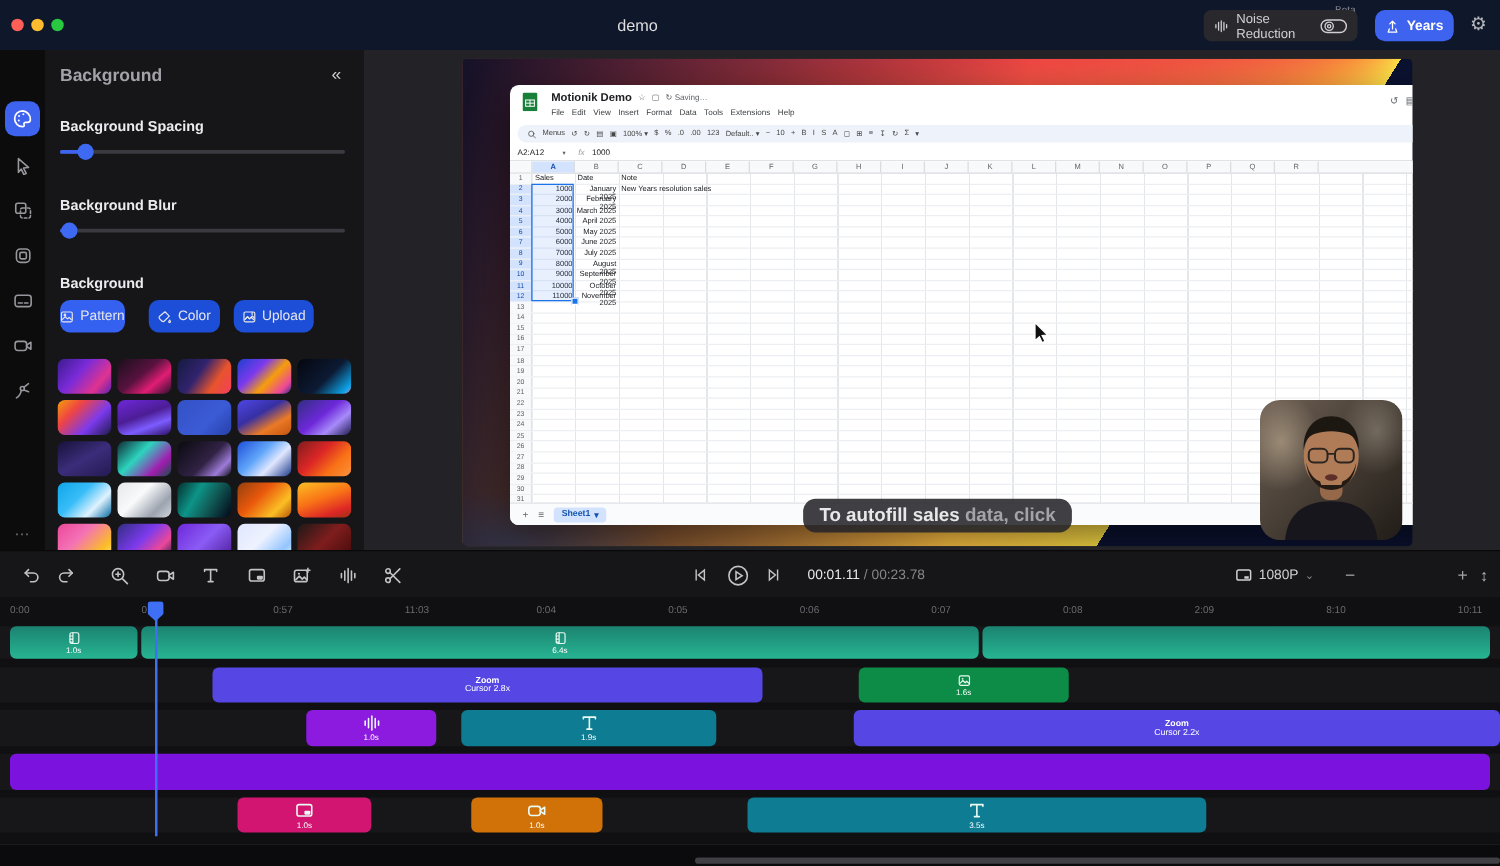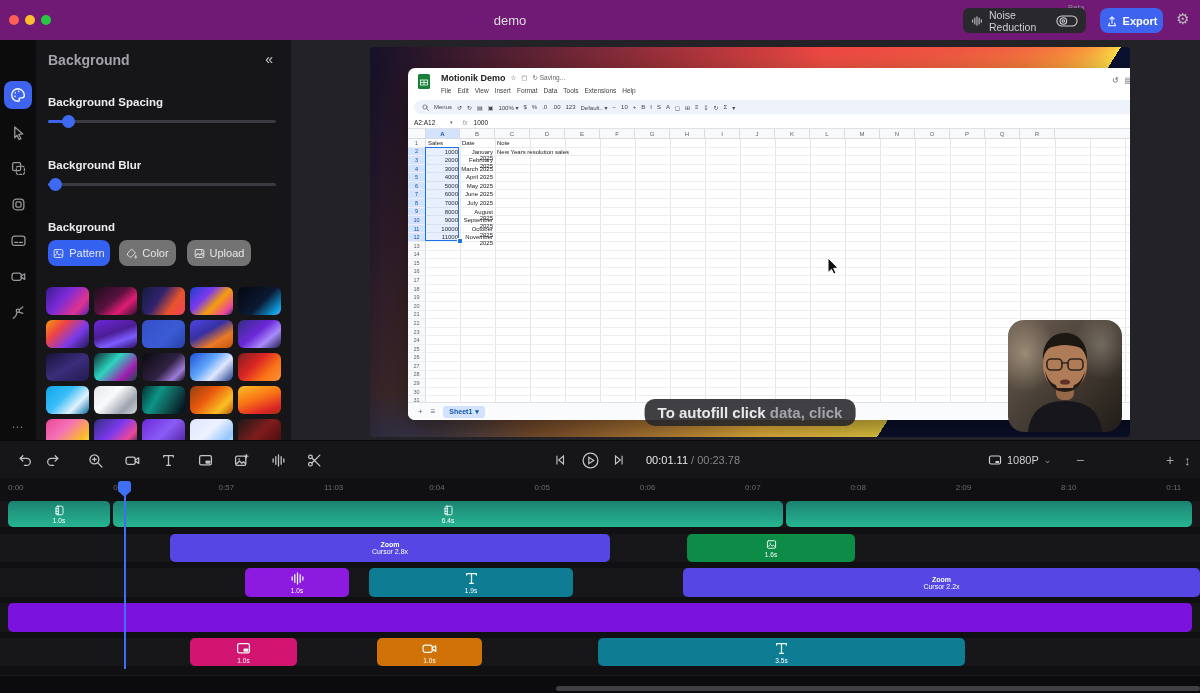--- a/index.html
+++ b/index.html
@@ -4,21 +4,21 @@
 <style>
   html,body{margin:0;padding:0;background:#000;}
   #stage{position:relative;width:1200px;height:693px;background:#0c0c0d;overflow:hidden;
          font-family:"Liberation Sans",sans-serif;color:#e8e8ea;-webkit-font-smoothing:antialiased;}
   .abs{position:absolute;}
   svg{display:block;}
   .ic{display:inline-flex;align-items:center;justify-content:center;}
   .ic svg{stroke:currentColor;fill:none;stroke-width:1.2;stroke-linecap:round;stroke-linejoin:round;}
 
   
-  #topbar{left:0;top:0;width:1200px;height:40px;background:#701a75;}
+  #topbar{left:0;top:0;width:1200px;height:40px;background:#0f172a;}
   .light{width:10px;height:10px;border-radius:50%;top:15px;}
   #win-title{top:13px;left:510px;transform:translateX(-50%);font-size:13px;color:#dededf;}
   #beta{top:3px;left:1068px;font-size:8px;color:#8d8d93;}
   #nr-btn{left:963px;top:8px;height:25px;width:123px;background:#29292d;border-radius:6px;
           display:flex;align-items:center;gap:6px;padding:0 8px;box-sizing:border-box;color:#cfcfd4;font-size:10.5px;}
   #export-btn{left:1100px;top:8px;height:25px;width:63px;background:#3e63ee;border-radius:8px;
           display:flex;align-items:center;justify-content:center;gap:5px;color:#fff;font-size:11px;font-weight:700;}
   #gear{left:1176px;top:10px;font-size:15px;color:#b6b6bb;}
 
   
@@ -31,21 +31,21 @@
   
   #panel{left:36px;top:40px;width:255px;height:400px;background:#161619;}
   #panel-title{left:12px;top:12px;font-size:14px;color:#a2a2a8;font-weight:600;position:absolute;}
   #panel-collapse{right:18px;top:11px;font-size:14px;color:#cfcfd4;position:absolute;}
   .plabel{position:absolute;left:12px;font-size:11.5px;font-weight:700;color:#ececf0;}
   .slider{position:absolute;left:12px;width:228px;height:14px;}
   .slider .track{position:absolute;left:0;top:6px;width:100%;height:2.5px;background:#3a3a40;border-radius:2px;}
   .slider .fill{position:absolute;left:0;top:6px;height:2.5px;background:#3e63ee;border-radius:2px;}
   .slider .thumb{position:absolute;top:1px;width:13px;height:13px;border-radius:50%;background:#3e6af3;}
   .ptab{position:absolute;top:200px;height:26px;border-radius:8px;display:flex;align-items:center;
-        justify-content:center;gap:5px;font-size:11px;color:#e6e6ea;background:#737373;box-sizing:border-box;}
+        justify-content:center;gap:5px;font-size:11px;color:#e6e6ea;background:#1d4ed8;box-sizing:border-box;}
   .ptab.active{background:#3461ef;}
   #thumb-grid{position:absolute;left:10px;top:247px;width:235px;height:153px;display:grid;
         grid-template-columns:repeat(5,43px);grid-auto-rows:28px;gap:5px;overflow:hidden;}
   .thumb{border-radius:6px;}
 
   
   #preview{left:291px;top:40px;width:909px;height:400px;background:#232327;}
   #canvas{left:370px;top:47px;width:760px;height:390px;border-radius:4px;overflow:hidden;
      background:
        linear-gradient(100deg, rgba(9,15,37,.95) 0%, rgba(9,15,37,.45) 30%, rgba(9,15,37,0) 55%),
@@ -152,21 +152,21 @@
             <circle cx="8" cy="7" r="1.4"></circle>
           </svg>
         </span>
     </div>
     <div id="export-btn" class="abs">
       <span class="ic">
         <svg width="12" height="12" viewBox="0 0 14 14" stroke-width="1.4">
             <path d="M7 9.5v-7M4.5 4.8 7 2.3l2.5 2.5M4 9.5l-1 3h8l-1-3"></path>
           </svg>
         </span>
-      <span>Export</span>
+      <span>Years</span>
     </div>
     <div id="gear" class="abs">⚙</div>
   </div>
 
   <div id="rail" class="abs">
       <div class="rail-item active" style="top: 41px;">
         <span class="ic">
           <svg width="16" height="16" viewBox="0 0 14 14">
             <path d="M7 1.5a5.5 5.5 0 1 0 0 11c1 0 1.5-.7 1.1-1.4-.4-.8.2-1.6 1.2-1.6h1.2c1.1 0 2-.9 2-2A5.8 5.8 0 0 0 7 1.5z"></path>
             <circle cx="4.6" cy="5" r=".7" fill="currentColor" stroke="none"></circle>
@@ -238,21 +238,21 @@
     </div>
 
     <div class="plabel" style="top:119px">Background Blur</div>
     <div class="slider" style="top:137px">
       <div class="track"></div>
       <div class="fill" style="width:7px"></div>
       <div class="thumb" style="left:1px"></div>
     </div>
 
     <div class="plabel" style="top:181px">Background</div>
-    <div class="ptab active" style="left:12px;width:62px">
+    <div class="ptab active" style="left:12px;width:52px">
       <span class="ic">
         <svg width="11" height="11" viewBox="0 0 14 14">
             <rect x="1.5" y="2" width="11" height="10" rx="1.5"></rect>
             <path d="m2.5 9.5 2.8-2.8 2.4 2.4 1.6-1.6 2.2 2.2"></path>
             <circle cx="5" cy="5" r=".8"></circle>
           </svg>
         </span>
       <span>Pattern</span>
     </div>
     <div class="ptab" style="left:83px;width:57px">
@@ -564,21 +564,21 @@
           <path d="M37 50c1 13 9 22 20 22s19-9 20-22c-2 9-7 14-11 15l-1 3H49l-1-3c-4-1-9-6-11-15z" fill="#241b14"></path>
           <rect x="39" y="39" width="15" height="11" rx="4" fill="none" stroke="#2c241e" stroke-width="1.6"></rect>
           <rect x="60" y="39" width="15" height="11" rx="4" fill="none" stroke="#2c241e" stroke-width="1.6"></rect>
           <path d="M54 43h6" stroke="#2c241e" stroke-width="1.4"></path>
           <ellipse cx="57" cy="62" rx="5" ry="2.6" fill="#5d2f28"></ellipse>
         </svg>
       </div>
     </div>
 
     <div id="caption" class="abs" style="left:459px;top:359px">
-      <span>To autofill click</span><span class="muted"> data, click</span>
+      <span>To autofill sales</span><span class="muted"> data, click</span>
     </div>
   </div>
 
   <div id="etoolbar" class="abs">
     <div id="tb-left">
         <div class="tbtn" style="left: 18px;">
           <span class="ic">
             <svg width="15" height="15" viewBox="0 0 14 14">
               <path d="M4.5 2.5 2 5l2.5 2.5"></path>
               <path d="M2 5h6.2a3.3 3.3 0 0 1 0 6.6H6"></path>
@@ -694,21 +694,21 @@
         <div class="rlabel" style="left: 113.3px;">0:01</div>
         <div class="rlabel" style="left: 218.6px;">0:57</div>
         <div class="rlabel" style="left: 323.9px;">11:03</div>
         <div class="rlabel" style="left: 429.2px;">0:04</div>
         <div class="rlabel" style="left: 534.5px;">0:05</div>
         <div class="rlabel" style="left: 639.8px;">0:06</div>
         <div class="rlabel" style="left: 745.1px;">0:07</div>
         <div class="rlabel" style="left: 850.4px;">0:08</div>
         <div class="rlabel" style="left: 955.7px;">2:09</div>
         <div class="rlabel" style="left: 1061px;">8:10</div>
-        <div class="rlabel" style="left: 1166.3px;">0:11</div>
+        <div class="rlabel" style="left: 1166.3px;">10:11</div>
       </div>
     <div id="tracks">
         <div class="track-bg" style="top: 23px; height: 26px;"></div>
         <div class="clip teal" style="left: 8px; top: 23px; width: 102px; height: 26px;">
           <span class="ic">
             <svg width="11" height="11" viewBox="0 0 14 14">
               <rect x="2.5" y="1.5" width="9" height="11" rx="1.8"></rect>
               <path d="M5.5 1.5v11M2.5 4.8h3M2.5 8h3M2.5 11h3"></path>
             </svg>
           </span>

